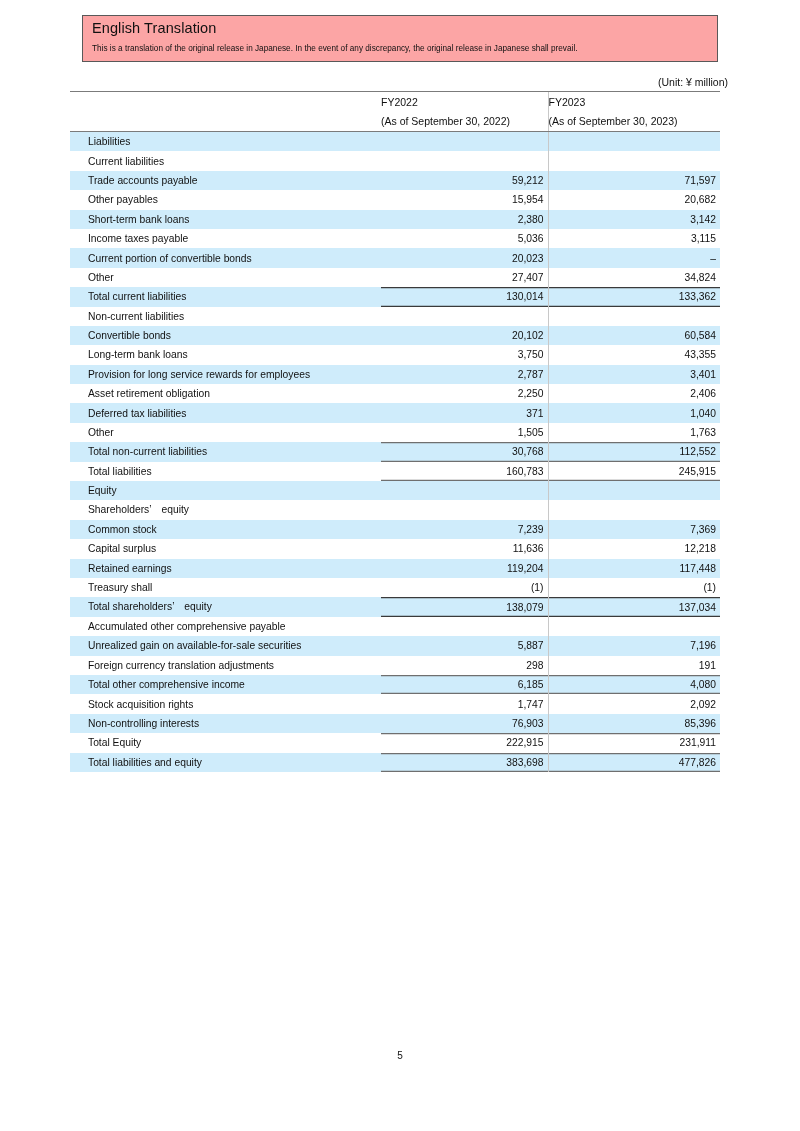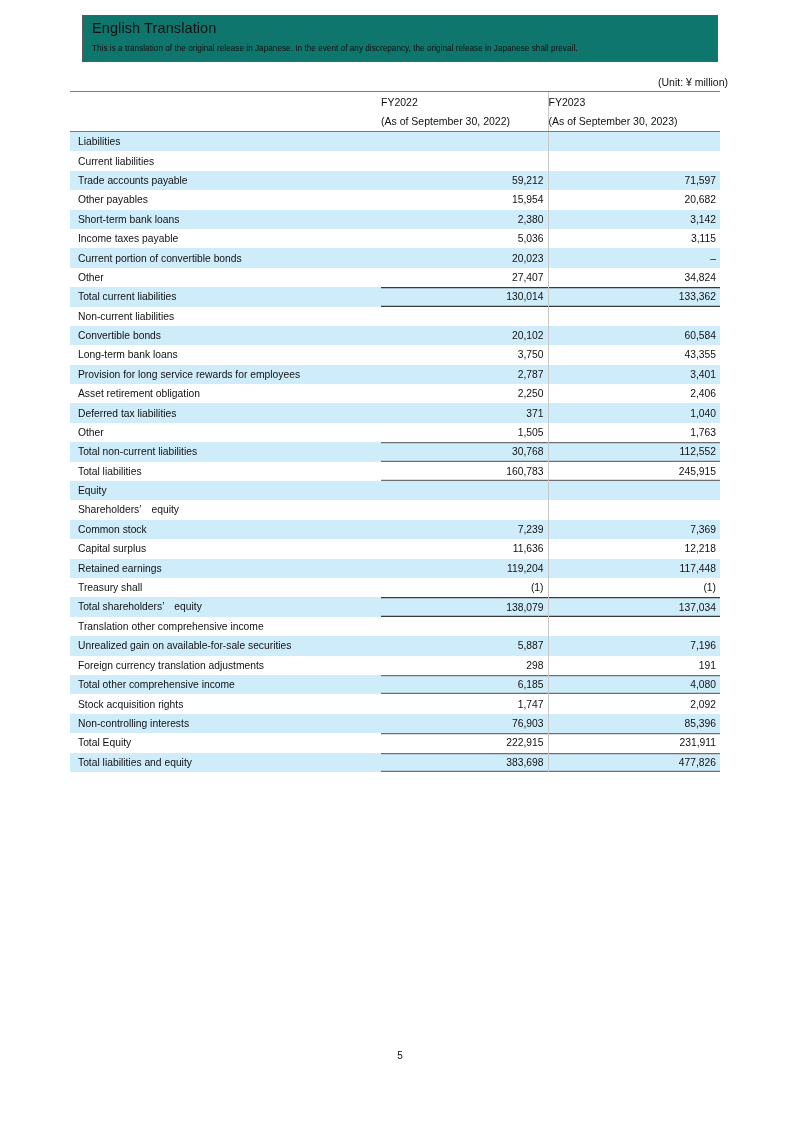--- a/index.html
+++ b/index.html
@@ -18,21 +18,21 @@
 
   
   .notice-box {
     position: absolute;
     left: 82px;
     top: 15px;
     width: 636px;
     height: 47px;
     border: 1px solid #595959;
     box-sizing: border-box;
-    background: #0f766e;
+    background: #fca5a5;
   }
   .notice-title {
     position: absolute;
     left: 9px;
     top: 4px;
     font-size: 14.5px;
     color: #111;
     letter-spacing: 0.1px;
   }
   .notice-sub {
@@ -91,21 +91,21 @@
   tbody td {
     padding: 0;
     vertical-align: middle;
     height: 19.4px;
   }
   tbody tr.band td { background: #cfecfb; }
 
   td.lbl {
     color: #111;
     white-space: nowrap;
-    padding-left: 8px;
+    padding-left: 18px;
   }
   .ind0 { padding-left: 2px; }
   .ind1 { padding-left: 16px; }
   .ind2 { padding-left: 30px; }
 
   td.val {
     text-align: right;
     color: #111;
     padding-right: 4px;
     white-space: nowrap;
@@ -282,21 +282,21 @@
         <td class="lbl ind2">Treasury shall</td>
         <td class="val v1">(1)</td>
         <td class="val v2">(1)</td>
       </tr>
       <tr class="band rule-both">
         <td class="lbl ind2">Total shareholders’　equity</td>
         <td class="val v1">138,079</td>
         <td class="val v2">137,034</td>
       </tr>
       <tr>
-        <td class="lbl ind1">Translation other comprehensive income</td>
+        <td class="lbl ind1">Accumulated other comprehensive payable</td>
         <td class="val v1"></td>
         <td class="val v2"></td>
       </tr>
       <tr class="band">
         <td class="lbl ind2">Unrealized gain on available-for-sale securities</td>
         <td class="val v1">5,887</td>
         <td class="val v2">7,196</td>
       </tr>
       <tr>
         <td class="lbl ind2">Foreign currency translation adjustments</td>

